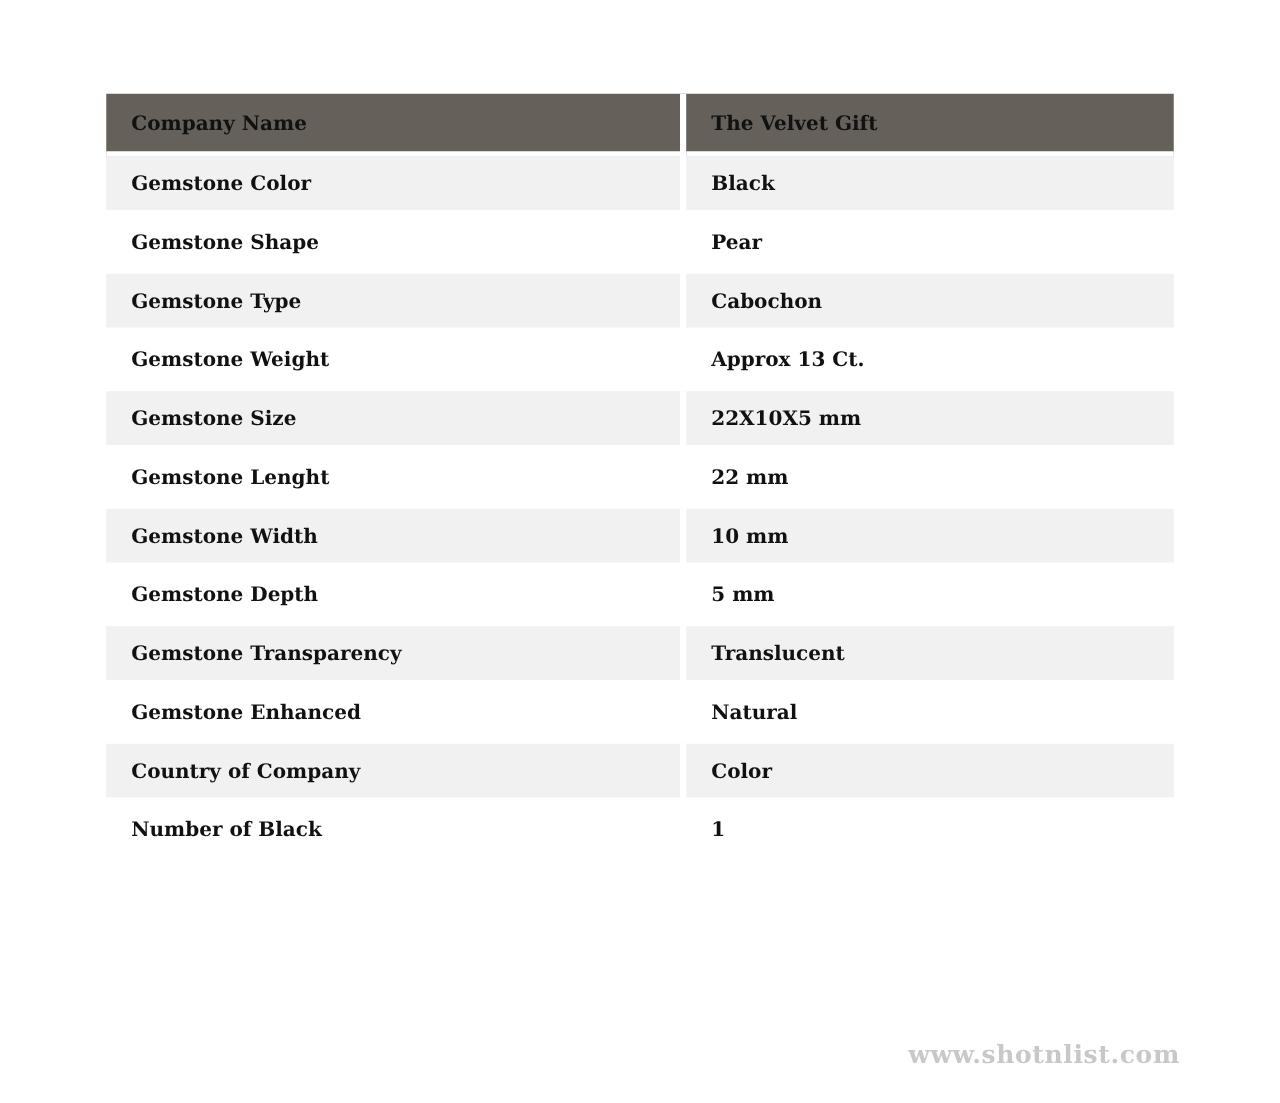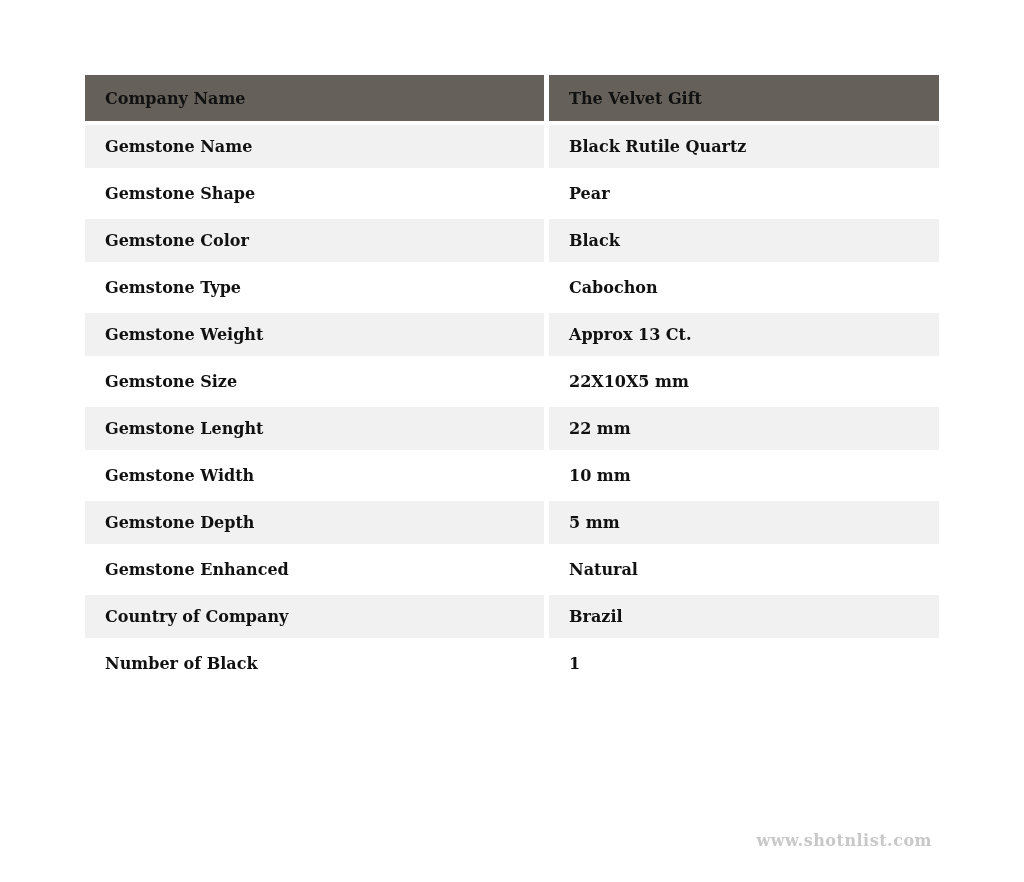--- a/index.html
+++ b/index.html
@@ -47,49 +47,45 @@
   }
   .spec-table tbody td{
     height:47px;
   }
   .spec-table tbody tr:nth-child(odd) td{background:var(--row-alt-bg);}
   .spec-table tbody tr:nth-child(even) td{background:var(--row-bg);}
 
   .watermark{
     position:absolute;
     top:831px;
-    right:92px;
+    right:80px;
     font-weight:bold;
-    font-size:16px;
+    font-size:20px;
     color:var(--watermark-color);
     letter-spacing:0.5px;
   }
 </style>
 </head>
 <body style="background: rgb(255, 255, 255);">
 
 <table class="spec-table">
   <thead>
     <tr>
       <th>Company Name</th>
       <th>The Velvet Gift</th>
     </tr>
   </thead>
   <tbody id="table-body">
       <tr>
-        <td>Gemstone Name</td>
-        <td>Black Rutile Quartz</td>
+        <td>Gemstone Color</td>
+        <td>Black</td>
       </tr>
       <tr>
         <td>Gemstone Shape</td>
         <td>Pear</td>
-      </tr>
-      <tr>
-        <td>Gemstone Color</td>
-        <td>Black</td>
       </tr>
       <tr>
         <td>Gemstone Type</td>
         <td>Cabochon</td>
       </tr>
       <tr>
         <td>Gemstone Weight</td>
         <td>Approx 13 Ct.</td>
       </tr>
       <tr>
@@ -102,26 +98,30 @@
       </tr>
       <tr>
         <td>Gemstone Width</td>
         <td>10 mm</td>
       </tr>
       <tr>
         <td>Gemstone Depth</td>
         <td>5 mm</td>
       </tr>
       <tr>
+        <td>Gemstone Transparency</td>
+        <td>Translucent</td>
+      </tr>
+      <tr>
         <td>Gemstone Enhanced</td>
         <td>Natural</td>
       </tr>
       <tr>
         <td>Country of Company</td>
-        <td>Brazil</td>
+        <td>Color</td>
       </tr>
       <tr>
         <td>Number of Black</td>
         <td>1</td>
       </tr>
     </tbody>
 </table>
 
 <div class="watermark">www.shotnlist.com</div>
 

